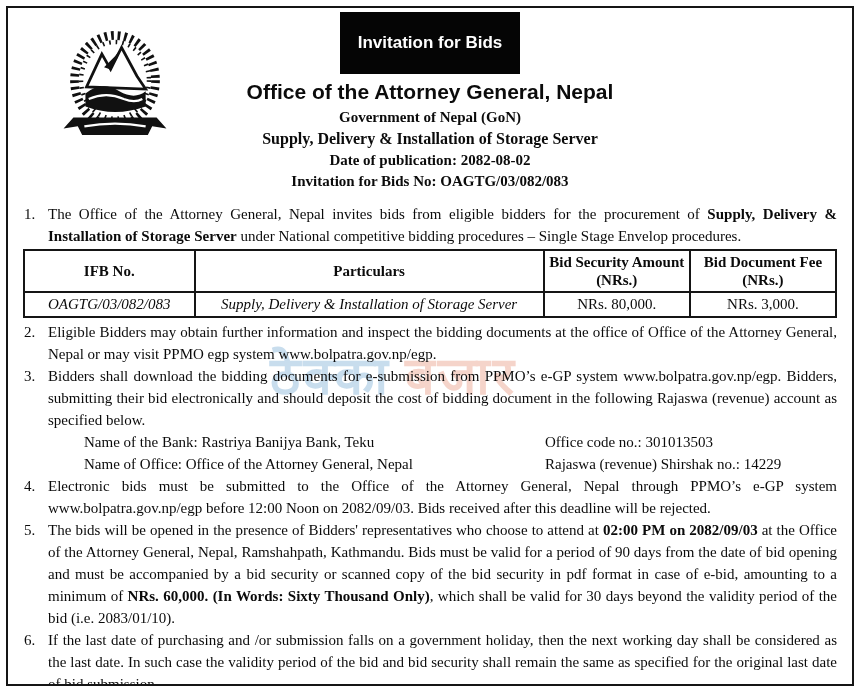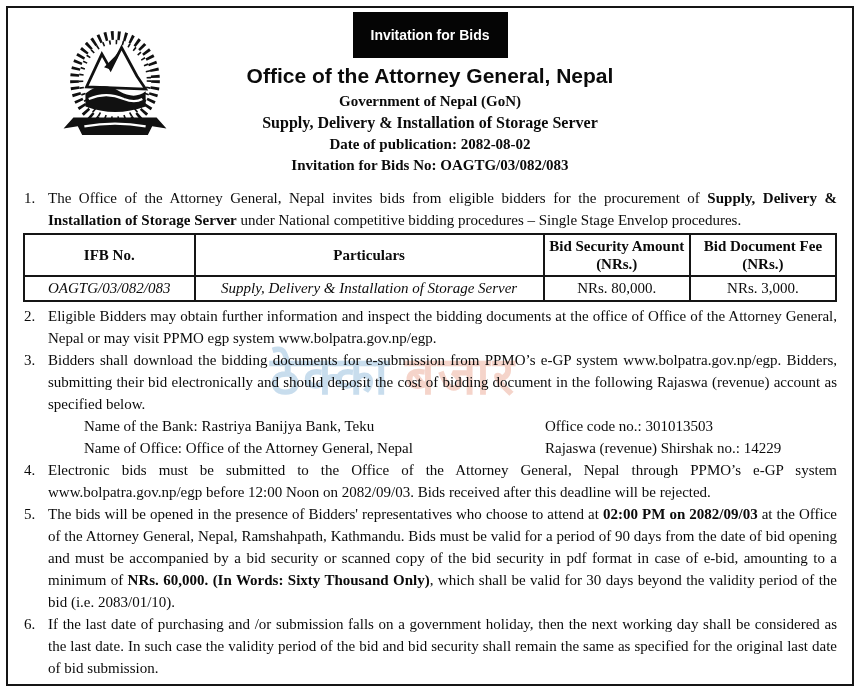--- a/index.html
+++ b/index.html
@@ -21,21 +21,21 @@
   .wm1 { color:#9cc2e0; }
   .wm2 { color:#eeb2a0; margin-left:14px; }
 
   .content { position:relative; z-index:1; }
 
   
   .banner {
     display:block; width:fit-content; margin:2px auto 5px auto;
     background:#050505; color:#ffffff;
     font-family:"Liberation Sans", sans-serif; font-weight:bold;
-    font-size:14px; line-height:22px; padding:12px 18px;
+    font-size:17px; line-height:22px; padding:20px 18px;
   }
   .hline { text-align:center; font-weight:bold; }
   .gov     { font-size:15px; margin-bottom:4px; }
   .officeH { font-family:"Liberation Sans", sans-serif; font-size:21px; line-height:25px; margin-bottom:5px; }
   .subject { font-size:16px; margin-bottom:4px; }
   .pubdate { font-size:15px; margin-bottom:4px; }
   .ifbline { font-size:15px; margin-bottom:13px; }
 
   .emblem { position:absolute; left:52px; top:22px; width:110px; height:116px; z-index:1; }
 

